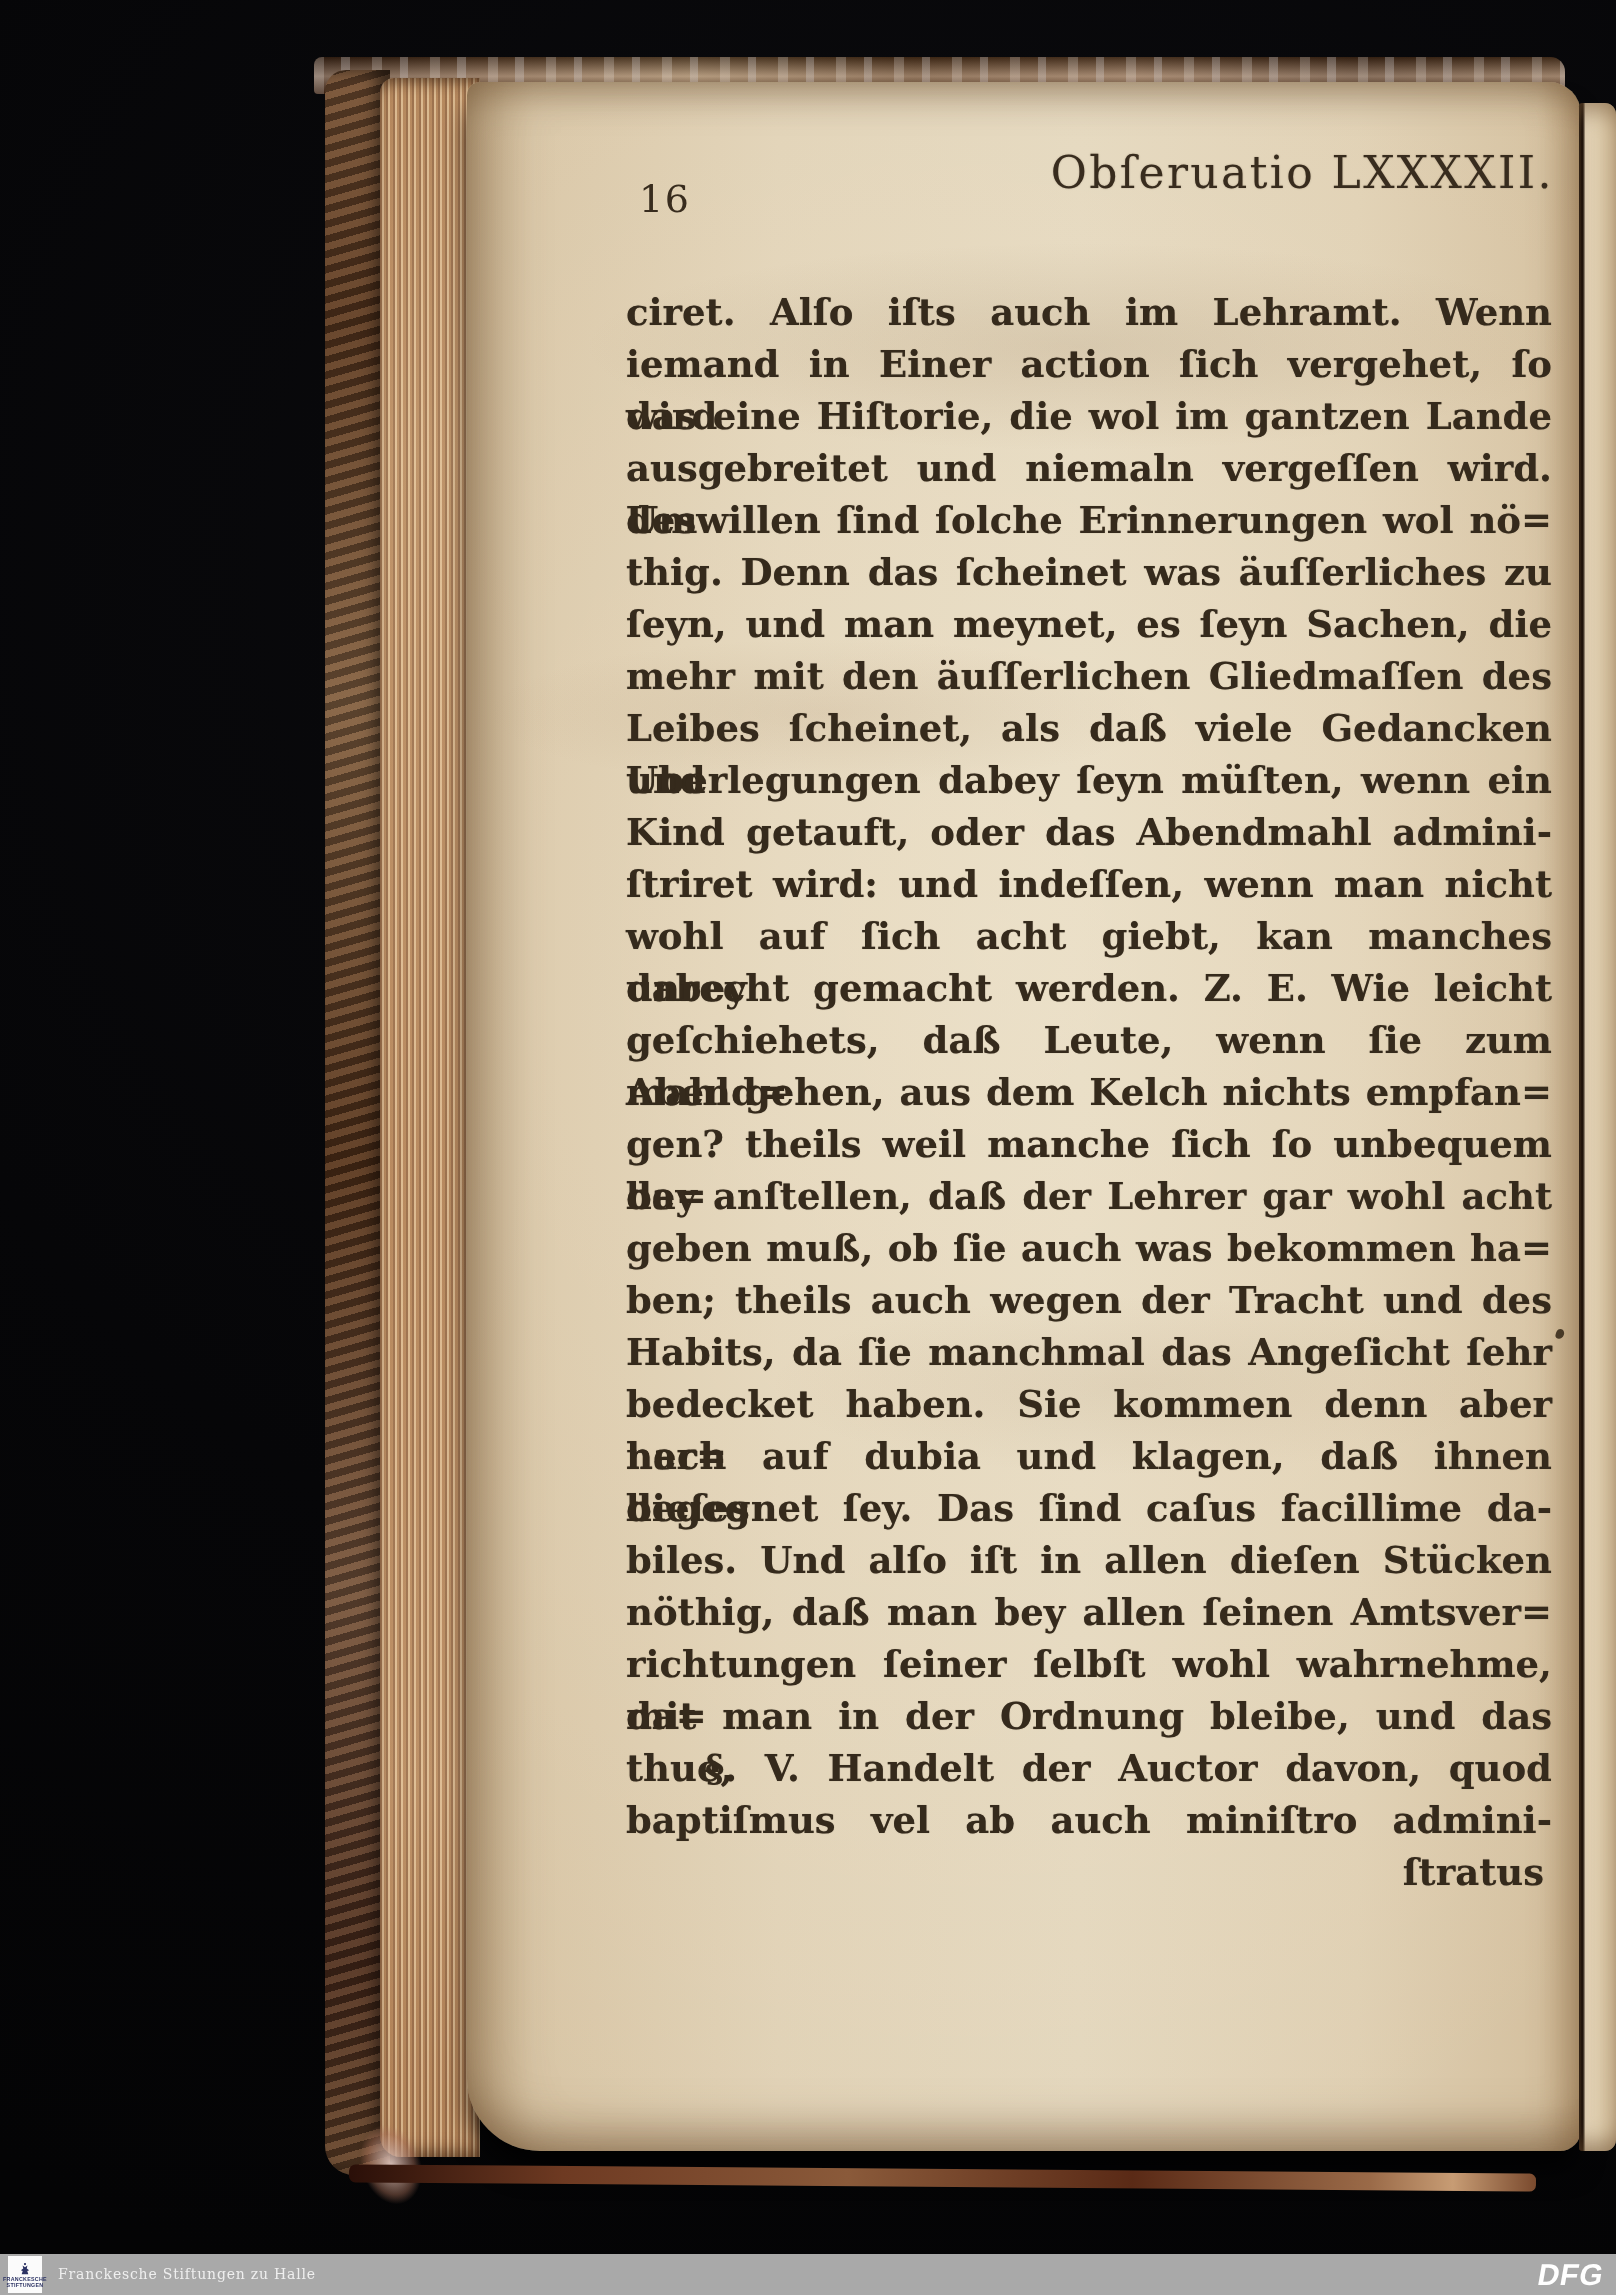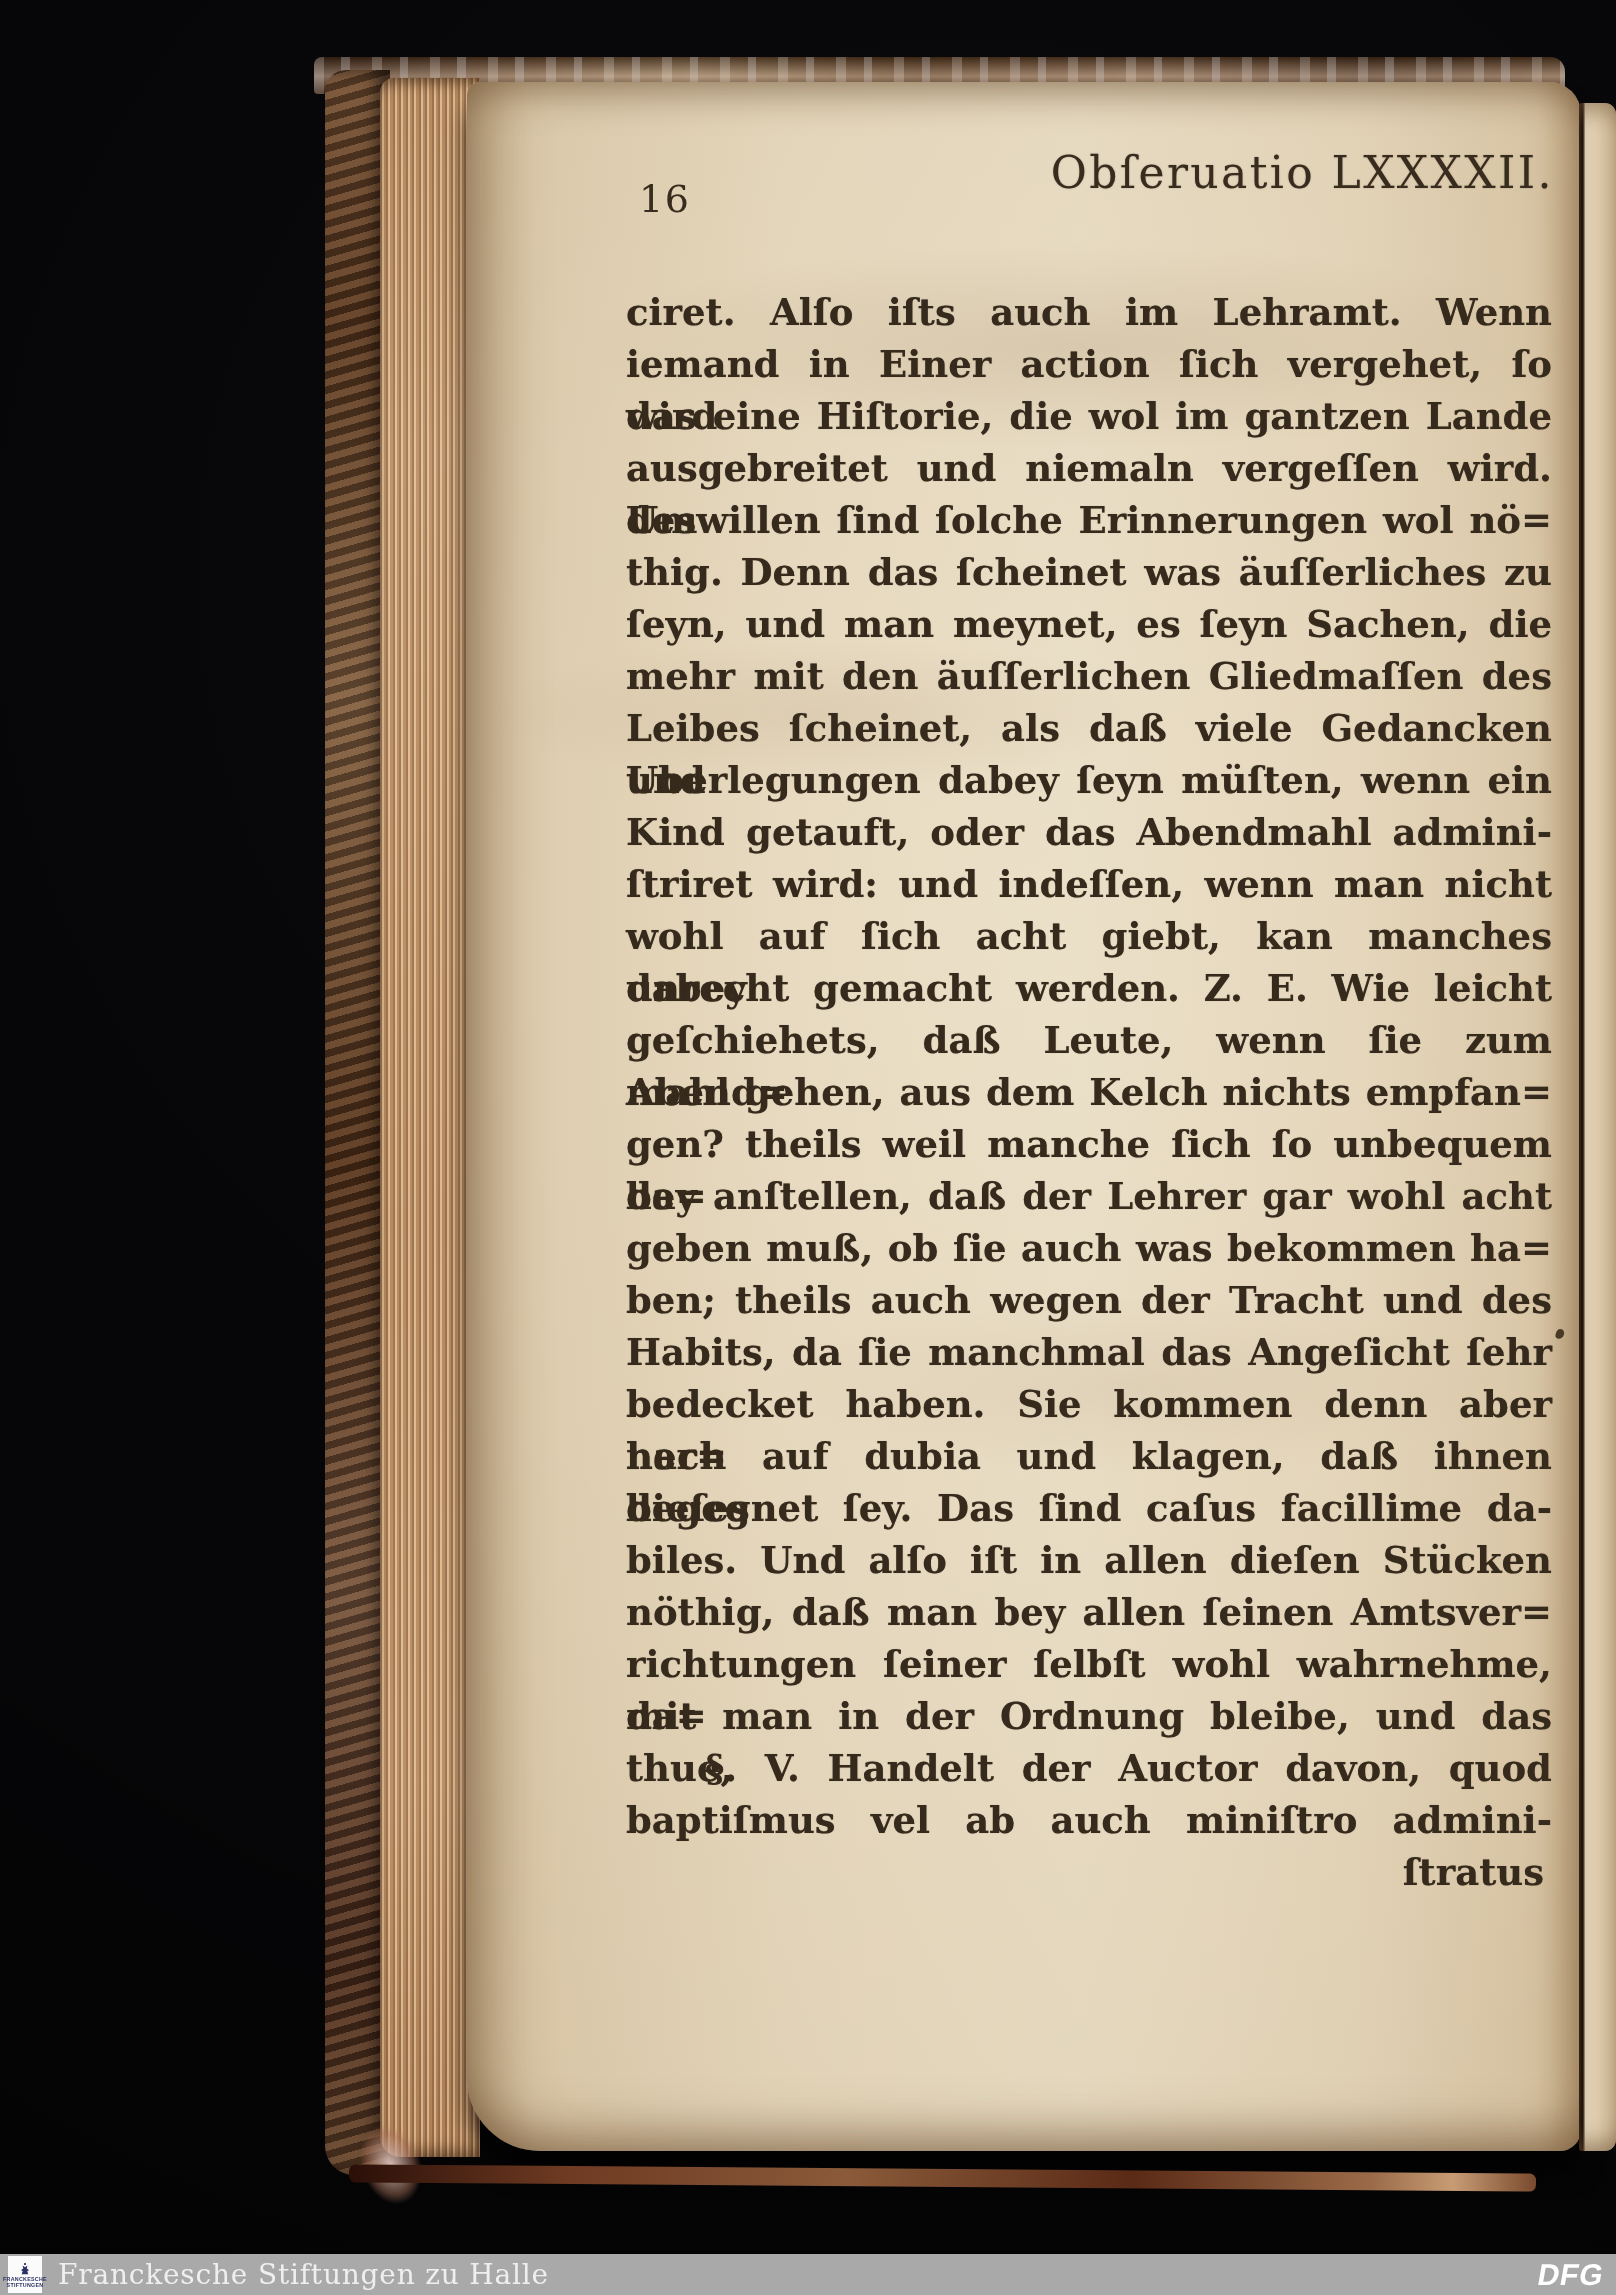--- a/index.html
+++ b/index.html
@@ -112,21 +112,21 @@
     position:absolute;left:8px;top:2.4px;width:34px;height:37px;
     background:#fbfbfb;display:flex;flex-direction:column;align-items:center;justify-content:center;
   }
   .franckesche-logo svg{width:16px;height:16px;display:block;}
   .logo-caption{
     font-family:"Liberation Sans", sans-serif;font-size:5.3px;line-height:5.7px;
     color:#2b3263;letter-spacing:0.3px;text-align:center;font-weight:700;
   }
   .institution-label{
     position:absolute;left:58px;top:0;height:41px;line-height:41px;
-    color:#efefef;font-size:28px;font-family:"DejaVu Serif", serif;letter-spacing:0.8px;
+    color:#efefef;font-size:14px;font-family:"DejaVu Serif", serif;letter-spacing:0.8px;
   }
   .dfg-logo{
     position:absolute;right:13px;top:3.2px;height:35px;line-height:35px;
     color:#ffffff;font-family:"Liberation Sans", sans-serif;
     font-size:30px;font-weight:900;letter-spacing:0.8px;
     transform:skewX(-10deg);
   }
 </style>
 </head>
 <body>

